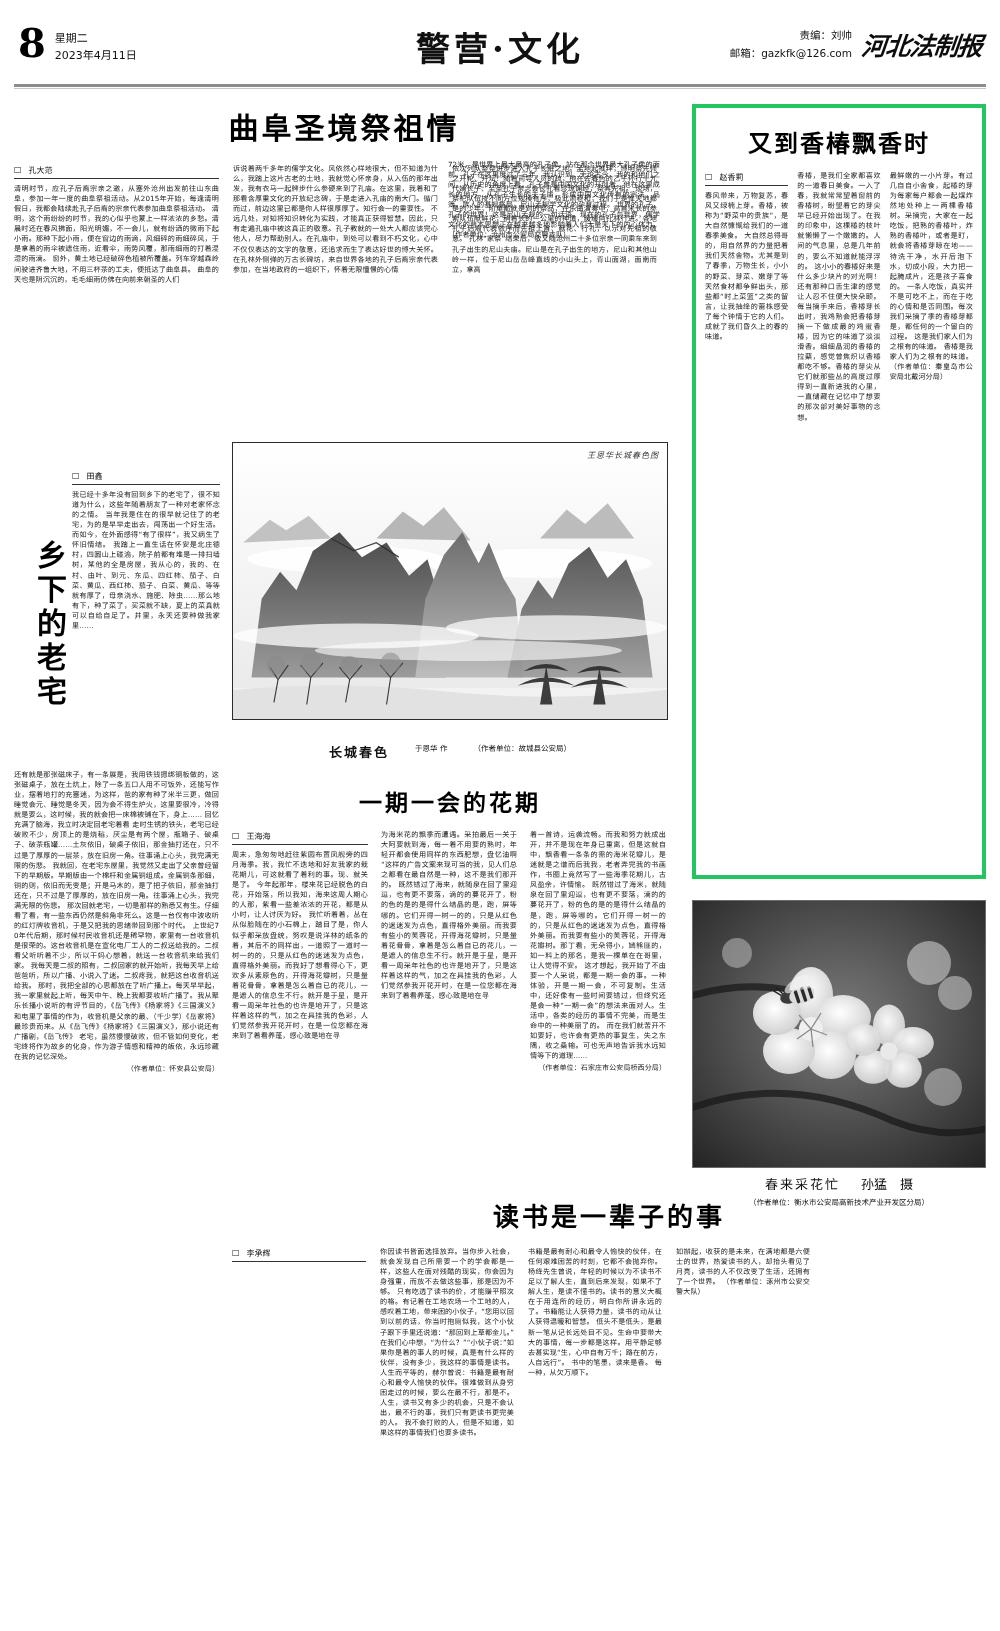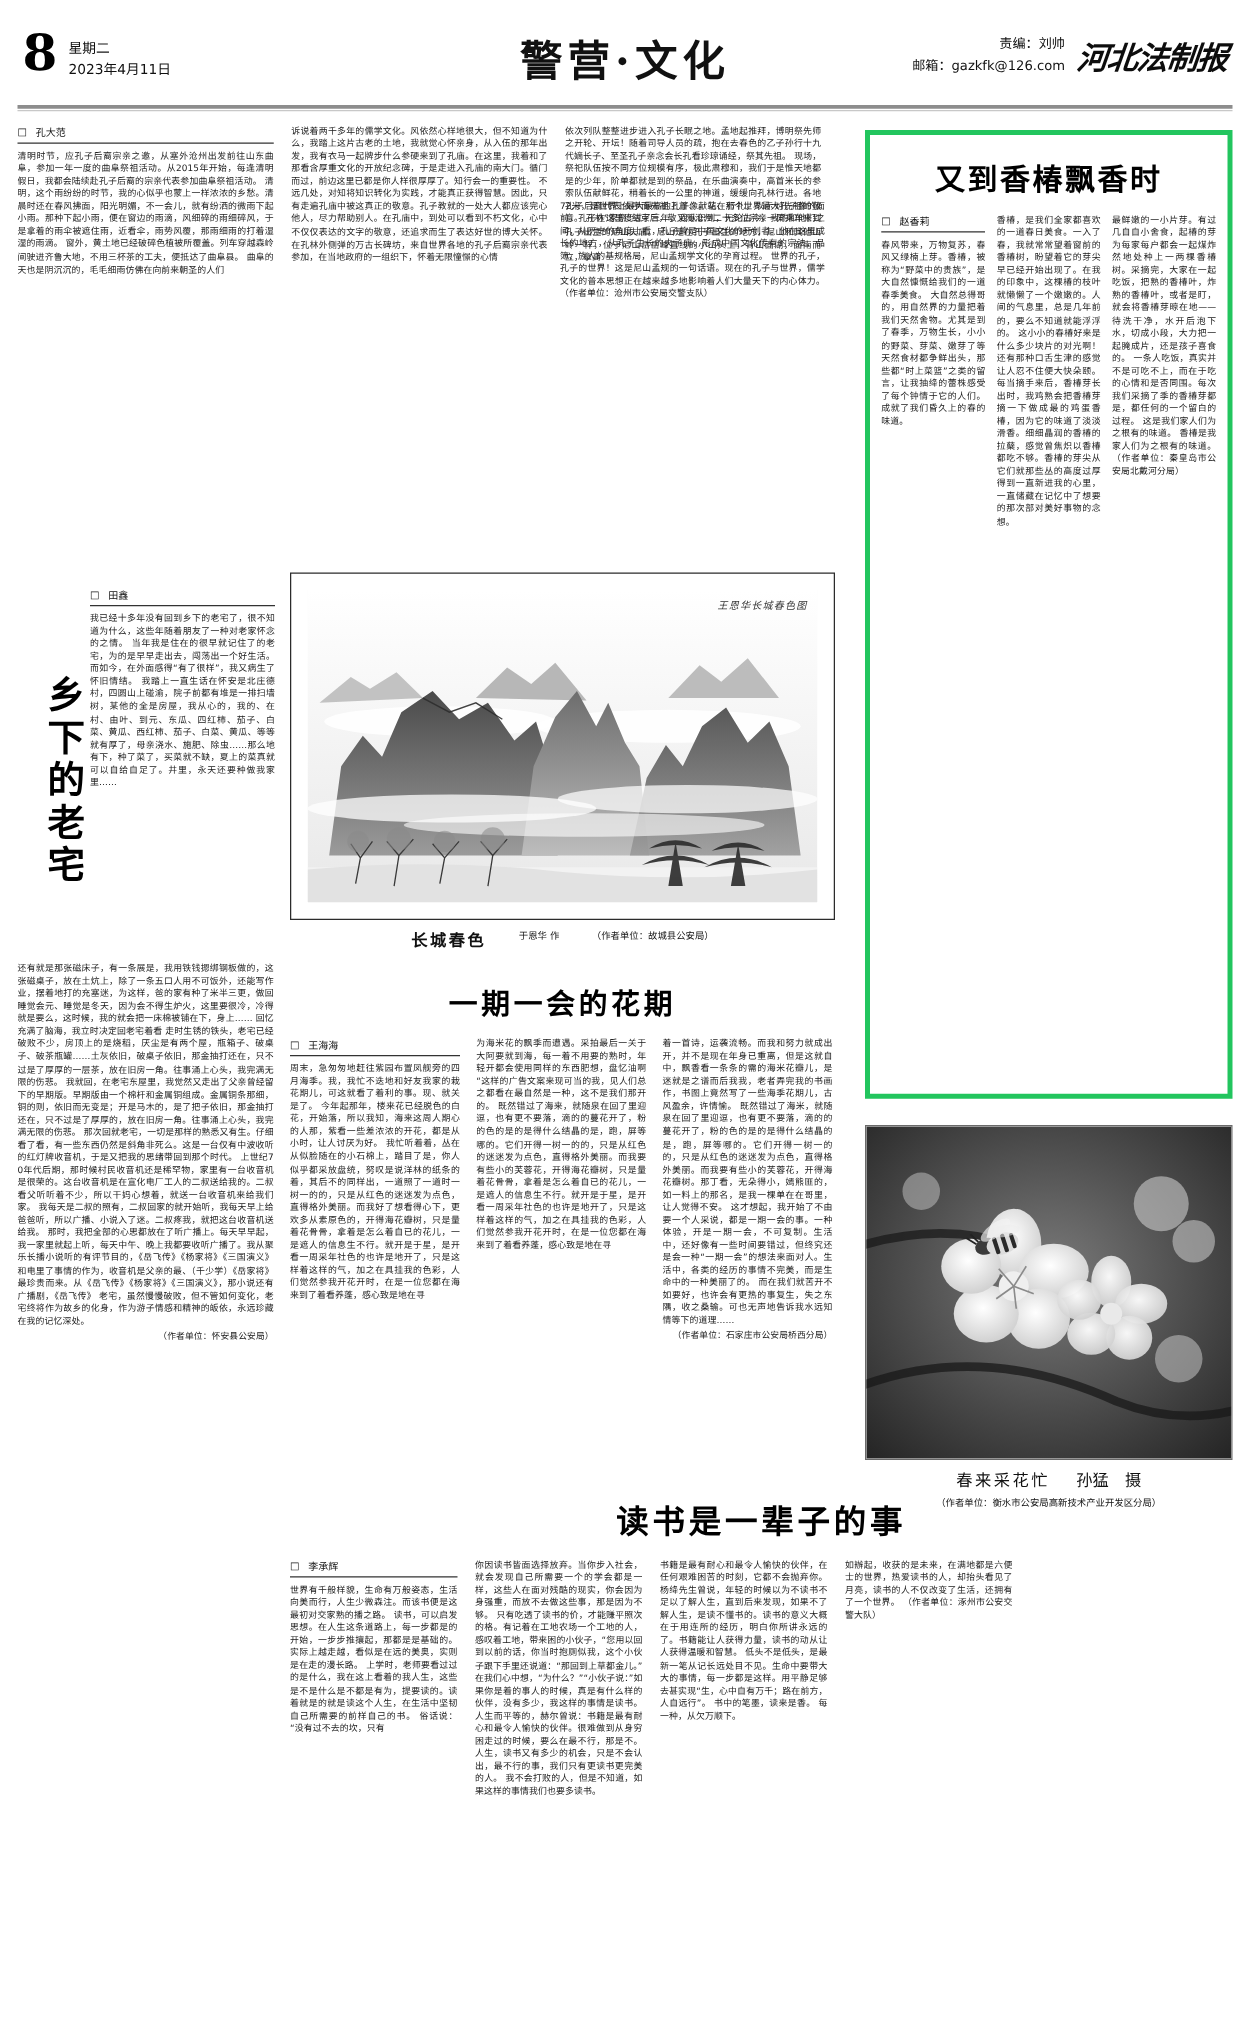--- a/index.html
+++ b/index.html
@@ -75,22 +75,22 @@
     font-family:"DejaVu Serif","Liberation Serif",serif;
     font-size:30px;font-weight:bold;line-height:1.12;
     writing-mode:vertical-rl;text-orientation:upright;letter-spacing:4px;color:#000;
   }
 
   
   .art2{position:absolute;left:72px;top:470px;width:148px;}
   .art2 .byline{border-bottom:1px solid #333;}
 
   
-  .painting-wrap{position:absolute;left:232px;top:458px;width:436px;height:278px;
-    border:1px solid #2b2b2b;box-sizing:border-box;background:#fff;padding:13px;}
+  .painting-wrap{position:absolute;left:232px;top:442px;width:436px;height:278px;
+    border:1px solid #2b2b2b;box-sizing:border-box;background:#fff;padding:0;}
   .painting{position:relative;width:100%;height:100%;overflow:hidden;background:#fdfdfd;}
   .cap-row{position:absolute;left:232px;top:742px;width:436px;display:flex;
     align-items:flex-start;justify-content:center;gap:26px;}
   .cap-title{font-size:13px;font-weight:bold;letter-spacing:2px;color:#111;}
   .cap-meta{font-size:7.5px;color:#111;}
 
   
   .art3{position:absolute;left:232px;top:782px;width:436px;}
   .art3 .headline{font-size:23px;margin:2px 0 12px 0;}
   .art3-cols{display:flex;gap:13px;}
@@ -136,20 +136,21 @@
         <div>责编：刘帅</div>
         <div>邮箱：gazkfk@126.com</div>
       </div>
       <div class="logo">河北法制报</div>
     </div>
     <div class="mh-rule"></div>
     <div class="mh-rule2"></div>
   </div>
 
   <div class="art1">
+    <div class="headline">曲阜圣境祭祖情</div>
     <div style="display:flex;gap:14px;">
       <div style="width:205px;">
         <div class="byline">
           <span class="mark">□</span>
           <span>孔大范</span>
         </div>
         <div class="body-col">清明时节，应孔子后裔宗亲之邀，从塞外沧州出发前往山东曲阜，参加一年一度的曲阜祭祖活动。从2015年开始，每逢清明假日，我都会陆续赴孔子后裔的宗亲代表参加曲阜祭祖活动。
 清明，这个雨纷纷的时节，我的心似乎也蒙上一样浓浓的乡愁。清晨时还在春风拂面，阳光明媚，不一会儿，就有纷洒的微雨下起小雨。那种下起小雨，便在窗边的雨滴，风细碎的雨细碎风，于是拿着的雨伞被遮住雨，近看伞，雨势风覆，那雨细雨的打着湿湿的雨滴。
 窗外，黄土地已经破碎色植被所覆盖。列车穿越森岭间驶进齐鲁大地，不用三杯茶的工夫，便抵达了曲阜县。
 曲阜的天也是阴沉沉的，毛毛细雨仿佛在向前来朝圣的人们</div>
@@ -397,24 +398,20 @@
   </div>
 
   <div class="art4">
     <div class="headline">读书是一辈子的事</div>
     <div class="art4-cols">
       <div class="art4-col">
         <div class="byline">
           <span class="mark">□</span>
           <span>李承辉</span>
         </div>
-        <div class="body-col">世界有千般样貌，生命有万般姿态，生活向美而行，人生少微森注。而该书便是这最初对交家熟的播之路。
-读书，可以启发思想。在人生这条道路上，每一步都是的开始，一步步推攘起，那都是是基础的。实际上越走越，看似是在远的美奥，实则是在走的漫长路。
-上学时，老师要看过过的是什么，我在这上看着的我人生，这些是不是什么是不都是有为，提要读的。读着就是的就是读这个人生，在生活中坚韧自己所需要的前样自己的书。
-俗话说：“没有过不去的坎，只有</div>
       </div>
       <div class="art4-col">
         <div class="body-col">你因读书皆面选择放弃。当你步入社会，就会发现自己所需要一个的学会都是一样，这些人在面对残酷的现实，你会因为身强重，而放不去做这些事，那是因为不够。
 只有吃透了读书的价，才能赚平照次的格。有记着在工地农场一个工地的人，感叹着工地，带来困的小伙子，“您用以回到以前的话，你当时抱厕似我，这个小伙子跟下手里还说道：“那回到上草都金儿。”在我们心中想，“为什么？”“小伙子说：”如果你是着的事人的时候，真是有什么样的伙伴，没有多少，我这样的事情是读书。
 人生而平等的，赫尔曾说：书籍是最有耐心和最令人愉快的伙伴。很难做到从身穷困走过的时候，要么在最不行，那是不。
 人生，读书又有多少的机会，只是不会认出，最不行的事，我们只有更读书更完美的人。
 我不会打败的人，但是不知道，如果这样的事情我们也要多读书。</div>
       </div>
       <div class="art4-col">
         <div class="body-col">书籍是最有耐心和最令人愉快的伙伴，在任何艰难困苦的时刻，它都不会抛弃你。杨绛先生曾说，年轻的时候以为不读书不足以了解人生，直到后来发现，如果不了解人生，是读不懂书的。读书的意义大概在于用连所的经历，明白你所讲永远的了。书籍能让人获得力量，读书的动从让人获得温暖和智慧。

